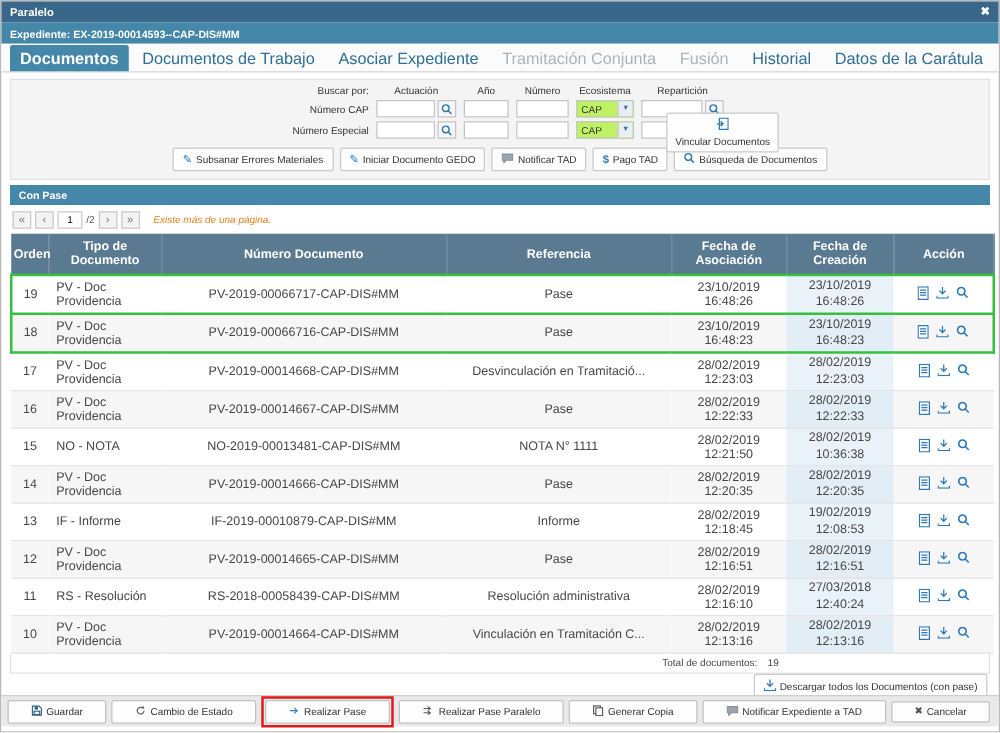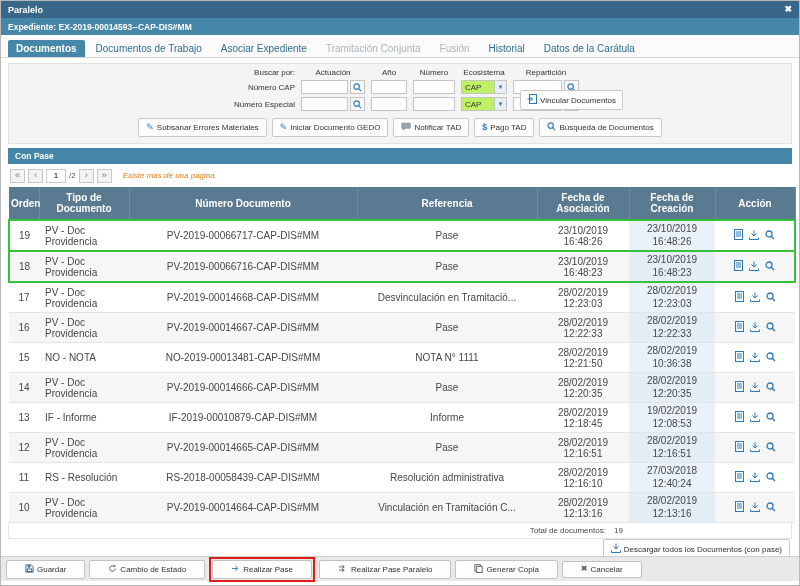--- a/index.html
+++ b/index.html
@@ -7,38 +7,38 @@
   body { font-family:"Liberation Sans", sans-serif; background:#fff; color:#333; }
   .screen { width:800px; height:586px; border:1px solid #b8b8b8; position:relative; background:#fff; overflow:hidden; }
 
   
   .titlebar { height:17px; background:#38678a; color:#fff; display:flex; align-items:center; justify-content:space-between; padding:0 7px; font-size:9px; font-weight:bold; }
   .close { cursor:pointer; font-size:9px; line-height:1; }
   .expbar { height:17px; background:#4587a9; color:#fff; display:flex; align-items:center; padding:0 7px; font-size:8.5px; font-weight:bold; }
 
   
   .tabs { display:flex; align-items:flex-end; gap:3px; padding:4px 7px 0; border-bottom:1px solid #d5d5d5; background:#fbfbfb; height:23px; }
-  .tab { font-size:10px; padding:3px 8px; color:#2e6f94; cursor:pointer; border-radius:2px 2px 0 0; white-space:nowrap; }
+  .tab { font-size:13px; padding:3px 8px; color:#2e6f94; cursor:pointer; border-radius:2px 2px 0 0; white-space:nowrap; }
   .tab.active { background:#4587a9; color:#fff; font-weight:bold; }
   .tab.disabled { color:#a9b5bc; cursor:default; }
 
   
   .filter-panel { margin:5px 7px 4px; background:#f4f4f4; border:1px solid #e2e2e2; padding:4px 0 6px; position:relative; }
   .fgrid { display:grid; grid-template-columns:74px 64px 36px 42px 46px 66px; gap:3px 6px; justify-content:center; align-items:center; font-size:8px; }
   .fh { text-align:center; color:#333; white-space:nowrap; }
   .fh.first { text-align:right; }
   .flabel { text-align:right; color:#333; white-space:nowrap; }
   .finput { height:14px; border:1px solid #c4c4c4; background:#fff; width:100%; font-size:8px; padding:0 2px; font-family:"Liberation Sans",sans-serif; }
   .combo { display:flex; gap:2px; align-items:center; }
   .combo .finput { flex:1; min-width:0; }
   .qbtn { width:15px; height:14px; border:1px solid #c4c4c4; background:#f7f7f7; display:flex; align-items:center; justify-content:center; padding:0; cursor:pointer; }
   .fselect { display:flex; height:14px; border:1px solid #c4c4c4; background:#bef264; align-items:center; cursor:pointer; }
   .fselect .val { flex:1; padding-left:3px; font-size:8px; }
   .fselect .arrow { width:12px; align-self:stretch; background:#e8eef4; border-left:1px solid #c4c4c4; color:#39739b; font-size:6px; display:flex; align-items:center; justify-content:center; }
-  .vincular { position:absolute; right:168px; top:26px; display:flex; align-items:center; gap:3px; font-size:8px; padding:3px 6px; background:#fdfdfd; border:1px solid #c9c9c9; border-radius:2px; cursor:pointer; color:#333; }
+  .vincular { position:absolute; right:168px; top:26px; display:flex; align-items:center; gap:3px; font-size:8px; padding:3px 6px; background:#fdfdfd; border:1px solid #c9c9c9; border-radius:2px; cursor:pointer; color:#333;flex-direction:column; }
   .fbuttons { display:flex; justify-content:center; gap:5px; margin-top:7px; }
   .fbtn { display:flex; align-items:center; gap:3px; font-size:8px; padding:3px 7px; background:#fdfdfd; border:1px solid #c9c9c9; border-radius:2px; cursor:pointer; color:#333; white-space:nowrap; }
   .pencil { color:#2e79b5; font-size:9px; line-height:1; }
   .dollar { color:#2e79b5; font-weight:bold; font-size:9px; line-height:1; }
 
   
   .secbar { margin:4px 7px 0; background:#4587a9; color:#fff; font-size:8.5px; font-weight:bold; padding:3px 7px; }
   .secbar.light { background:#f6f6f6; color:#2e6f94; border:1px solid #e2e2e2; }
 
   
@@ -488,18 +488,24 @@
       <span>Realizar Pase Paralelo</span>
     </button>
     <button class="tbtn">
       <span><svg width="9" height="9" viewBox="0 0 10 10">
             <rect x="1" y="0.8" width="6" height="7" fill="#fff" stroke="#555"></rect>
             <rect x="3" y="2.5" width="6" height="7" fill="#fff" stroke="#555"></rect>
           </svg></span>
       <span>Generar Copia</span>
     </button>
     <button class="tbtn">
+      <span><svg width="10" height="9" viewBox="0 0 12 10">
+            <path d="M1 1 h10 v6 h-6 l-2.5 2.5 v-2.5 h-1.5 z" fill="#9aa4ad" stroke="#848e97"></path>
+          </svg></span>
+      <span>Notificar Expediente a TAD</span>
+    </button>
+    <button class="tbtn">
       <span class="xicon">✖</span>
       <span>Cancelar</span>
     </button>
   </div>
 
 </div>
 
 </body></html>

